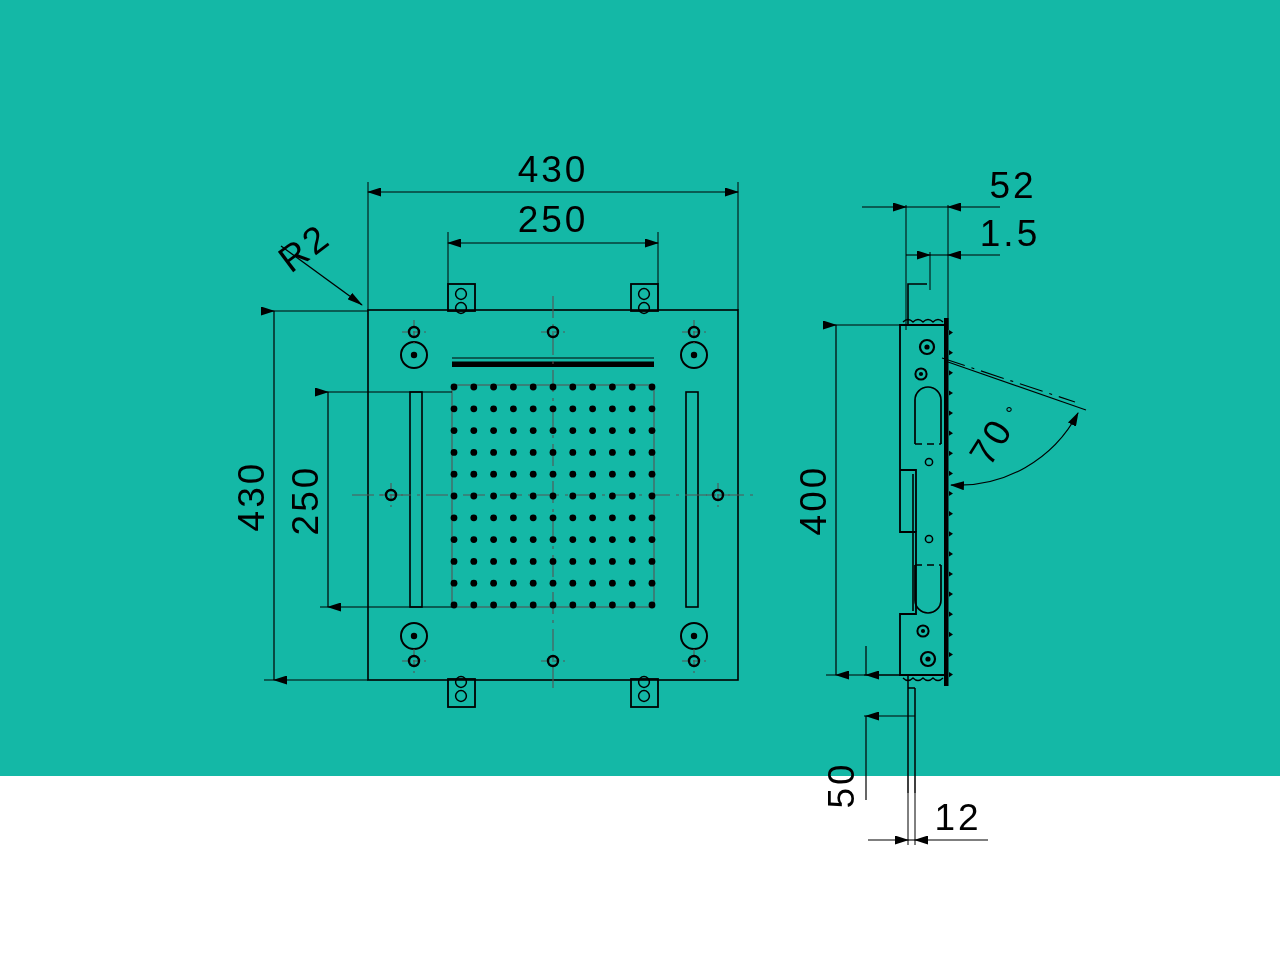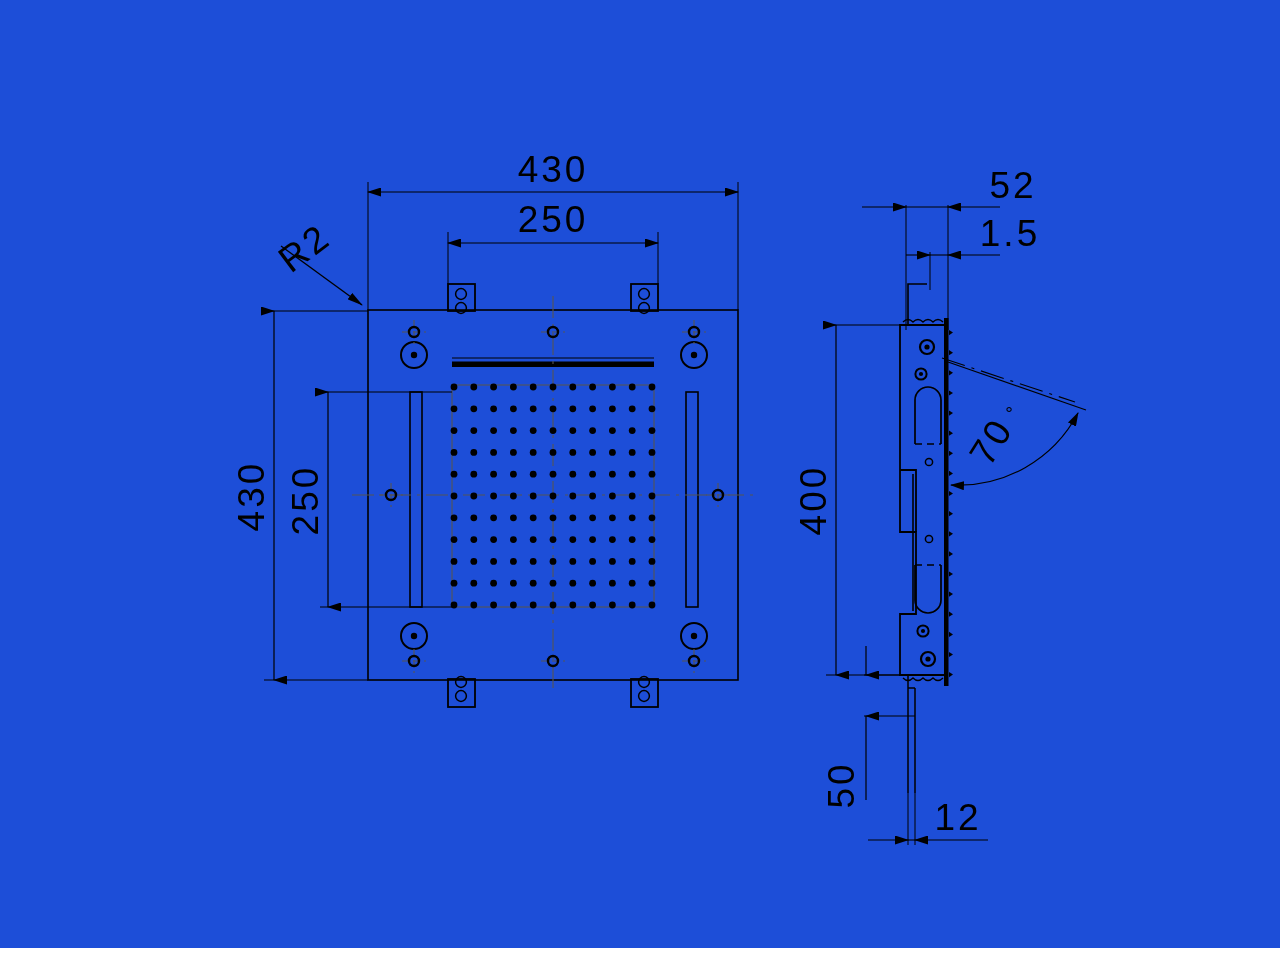--- a/index.html
+++ b/index.html
@@ -10,22 +10,22 @@
   }
   body {
     width: 1280px;
     height: 960px;
     overflow: hidden;
     font-family: "Liberation Sans", sans-serif;
   }
   #drawing-root {
     position: relative;
     width: 1280px;
-    height: 948px;
-    background: #1d4ed8;
+    height: 776px;
+    background: #14b8a6;
   }
   svg#drawing-svg {
     display: block;
     width: 1280px;
     height: 960px;
   }
   .dim-text {
     font-family: "Liberation Sans", sans-serif;
     font-size: 37px;
     letter-spacing: 3px;

